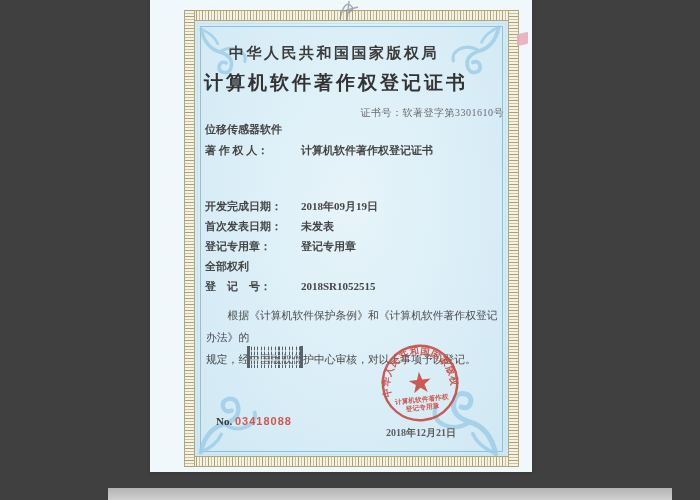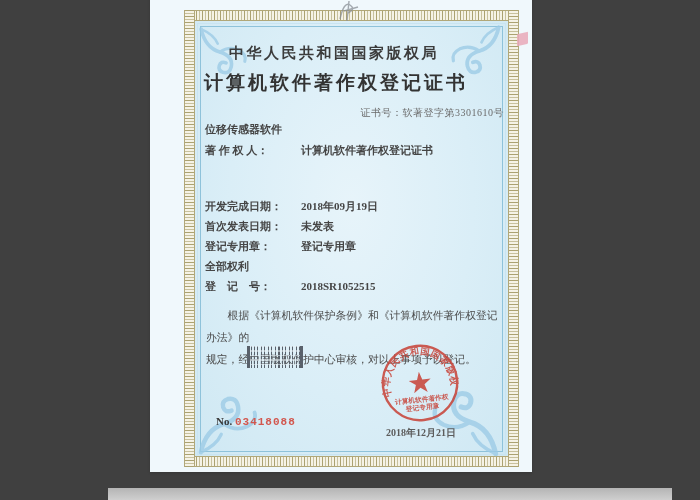--- a/index.html
+++ b/index.html
@@ -62,21 +62,21 @@
         repeating-linear-gradient(90deg,#59616b 0 1.5px,rgba(233,243,248,.1) 1.5px 3.5px,#59616b 3.5px 4.5px,rgba(233,243,248,.1) 4.5px 7px);
       box-shadow:inset 3px 0 0 #59616b, inset -3px 0 0 #59616b;}
 
   
   .issue-date{position:absolute;left:236px;top:424px;font-size:10px;color:#5c5c5c;font-weight:bold;z-index:1;margin-top:16px;}
   .seal{position:absolute;left:230px;top:357px;width:80px;height:80px;opacity:.87;z-index:2;
       transform:rotate(-6deg);}
 
   
   .serial{position:absolute;left:66px;top:429px;font-size:11px;color:#3a3a3a;font-weight:bold;z-index:2;}
-  .serial .digits{font-family:Liberation Mono, monospace;
+  .serial .digits{font-family:Liberation Sans, sans-serif;
       color:#d2574e;letter-spacing:1px;font-weight:bold;}
 
   
   .emblem{position:absolute;left:184px;top:13px;width:30px;height:24px;opacity:.75;filter:blur(.4px);}
   .pink-tab{position:absolute;left:367px;top:47px;width:11px;height:12px;background:#e9a9b8;
       transform:skewY(-14deg);opacity:.85;border-radius:1px;}
 
   
   .shadow-strip{position:absolute;left:108px;right:28px;top:488px;height:12px;
       background:linear-gradient(#c9c9c9,#e8e8e8);opacity:.85;}

